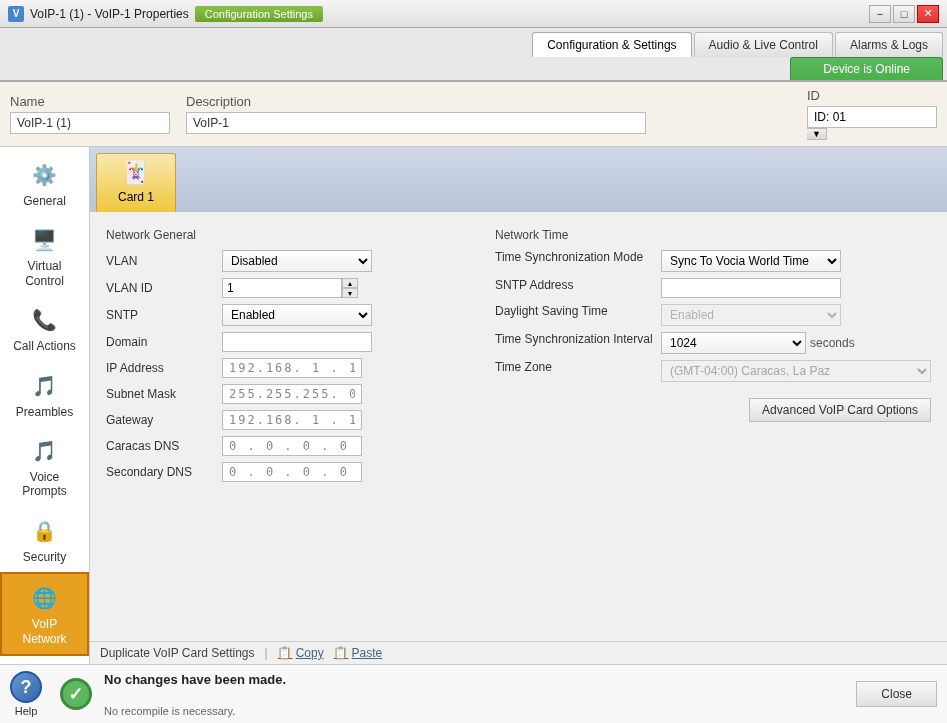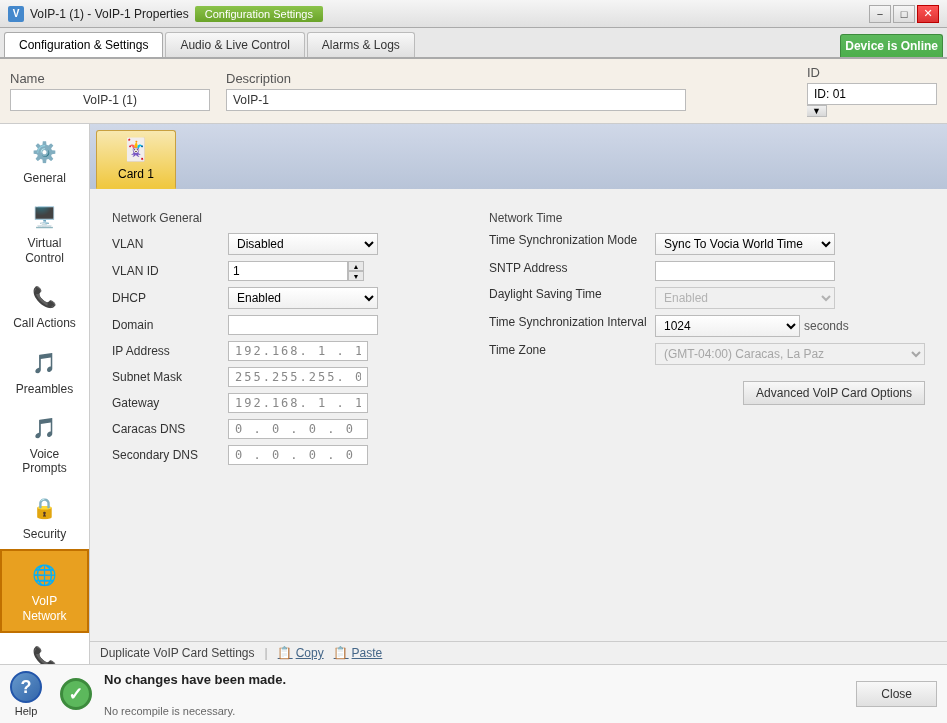--- a/index.html
+++ b/index.html
@@ -27,20 +27,21 @@
     .main-window { background: #f0f0f0; height: calc(723px - 28px); display: flex; flex-direction: column; }
 
     
     .tab-bar {
       display: flex;
       align-items: flex-end;
       background: #e8e8e8;
       border-bottom: 2px solid #aaa;
       padding: 4px 4px 0 4px;
       justify-content: space-between;
+      flex-direction: column;
     }
     .tabs-left { display: flex; gap: 2px; }
     .tab {
       padding: 5px 14px;
       border: 1px solid #bbb;
       border-bottom: none;
       background: linear-gradient(to bottom, #f8f8f8, #e0e0e0);
       cursor: pointer;
       color: #333;
       border-radius: 3px 3px 0 0;
@@ -48,24 +49,24 @@
     }
     .tab.active {
       background: white;
       border-color: #aaa;
       color: #000;
       font-weight: 500;
     }
     .device-online {
       background: linear-gradient(to bottom, #5cb85c, #4cae4c);
       color: white;
-      padding: 4px 4px;
+      padding: 4px 32px;
       border-radius: 3px 3px 0 0;
       font-size: 12px;
-      font-weight: 700;
+      font-weight: 400;
       margin-bottom: 0;
       border: 1px solid #3d8b3d;
       border-bottom: none;
     }
 
     
     .fields-row {
       background: #f5f0e8;
       padding: 6px 10px;
       display: flex;
@@ -75,21 +76,21 @@
     }
     .field-group { display: flex; flex-direction: column; gap: 3px; }
     .field-label { font-size: 13px; color: #555; }
     .field-input {
       border: 1px solid #bbb;
       background: white;
       padding: 3px 6px;
       font-size: 12px;
       color: #333;
     }
-    .field-input.name { width: 200px; text-align: center; }
+    .field-input.name { width: 160px; }
     .field-input.desc { width: 460px; }
     .id-group { margin-left: auto; display: flex; flex-direction: column; gap: 3px; }
     .id-select-wrap { display: flex; flex-direction: column; }
     .id-field { border: 1px solid #bbb; background: white; padding: 3px 6px; font-size: 12px; width: 130px; }
     .id-dropdown-btn { border: 1px solid #bbb; border-left: none; background: linear-gradient(to bottom, #f0f0f0, #d8d8d8); width: 20px; cursor: pointer; display: flex; align-items: center; justify-content: center; font-size: 9px; }
 
     
     .content-area {
       display: flex;
       flex: 1;
@@ -162,21 +163,21 @@
     .card-tab.active {
       background: linear-gradient(to bottom, #f8e8b0, #f0c840);
       border-bottom: 2px solid #f0c840;
     }
     .card-tab-icon { font-size: 22px; }
 
     
     .settings-panel {
       flex: 1;
       background: #f0f0f0;
-      padding: 22px;
+      padding: 16px;
       overflow-y: auto;
       display: flex;
       gap: 20px;
     }
 
     .section { flex: 1; }
     .section-title { font-size: 12px; color: #444; margin-bottom: 8px; font-weight: 500; }
 
     .form-row {
       display: flex;
@@ -453,21 +454,21 @@
             <div class="spinner-wrap">
               <input class="spinner-input" type="text" value="1" style="">
               <div class="spinner-btns">
                 <div class="spinner-btn">▲</div>
                 <div class="spinner-btn">▼</div>
               </div>
             </div>
           </div>
 
           <div class="form-row">
-            <span class="form-label">DHCP</span>
+            <span class="form-label">SNTP</span>
             <select class="form-select">
               <option>Enabled</option>
               <option>Disabled</option>
             </select>
           </div>
 
           <div class="form-row">
             <span class="form-label">Domain</span>
             <input class="form-input" type="text" style="">
           </div>

